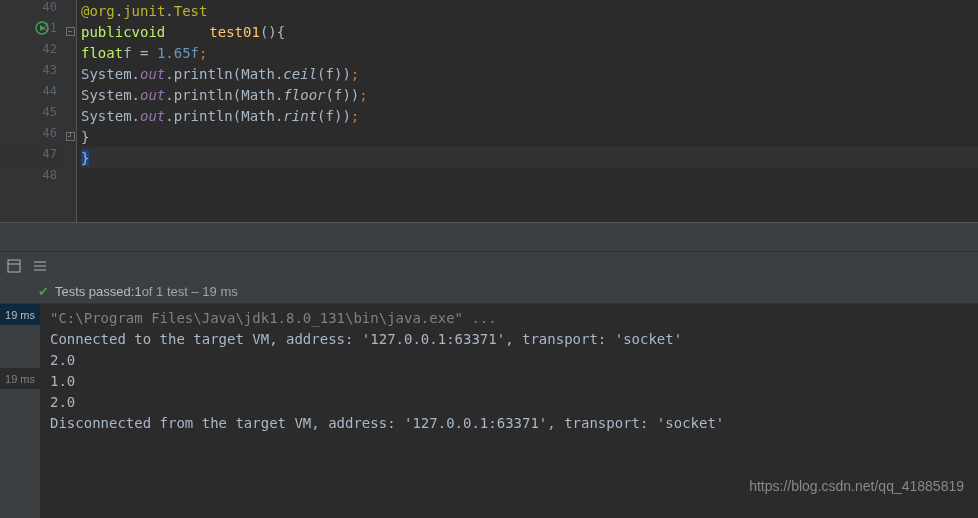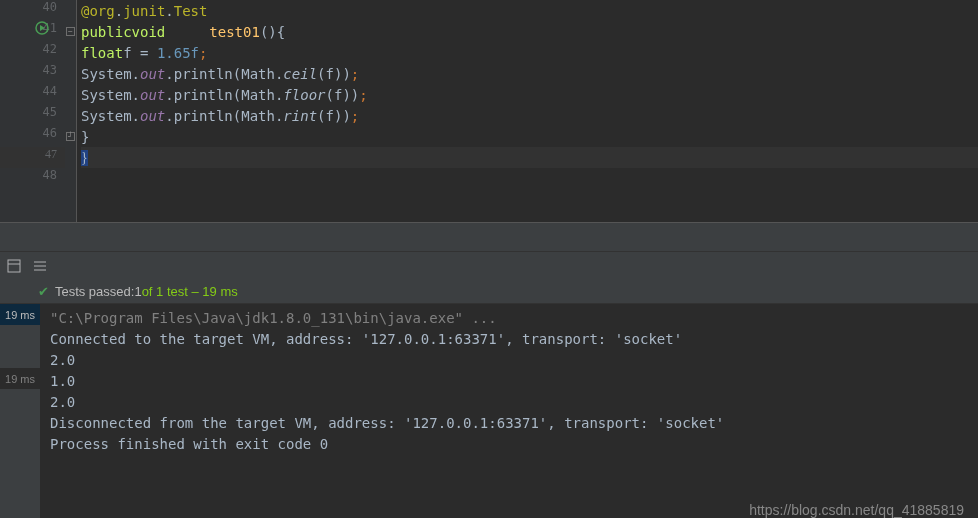--- a/index.html
+++ b/index.html
@@ -69,21 +69,21 @@
   background: #2b2b2b;
   padding-left: 4px;
 }
 .code-row {
   height: 21px;
   display: flex;
   align-items: center;
   white-space: pre;
   font-size: 14px;
 }
-.highlight-line { background: #323232; font-family: Liberation Serif, serif; }
+.highlight-line { background: #323232; }
 .c-kw { color: #bef264; }
 .c-ann { color: #bbb529; }
 .c-class { color: #a9b7c6; }
 .c-method { color: #ffc66d; padding-left: 44px; }
 .c-var { color: #a9b7c6; }
 .c-num { color: #6897bb; }
 .c-static { color: #9876aa; font-style: italic; }
 .c-smeth { color: #a9b7c6; font-style: italic; }
 .c-punct { color: #a9b7c6; }
 .c-semi { color: #cc7832; }
@@ -118,21 +118,21 @@
   background: #3c3f41;
   display: flex;
   align-items: center;
   padding-left: 38px;
   border-bottom: 1px solid #323232;
   font-family: -apple-system, 'Segoe UI', sans-serif;
   font-size: 13px;
 }
 .check-icon { color: #499c54; margin-right: 6px; }
 .test-white { color: #bbbbbb; }
-.test-gray { color: #84cc16; text-align: right; }
+.test-gray { color: #a3a3a3; text-align: right; }
 
 .output-area {
   display: flex;
   height: 214px;
   background: #2b2b2b;
 }
 .output-sidebar {
   width: 40px;
   background: #3c3f41;
   display: flex;
@@ -153,21 +153,21 @@
 .output-content {
   flex: 1;
   padding: 4px 10px;
   color: #a9b7c6;
   font-size: 14px;
   line-height: 21px;
 }
 .output-content .path { color: #808080; }
 .watermark {
   position: absolute;
-  bottom: 0;
+  bottom: 24px;
   right: 14px;
   color: #888;
   font-family: -apple-system, sans-serif;
   font-size: 14px;
 }
 </style>
 </head>
 <body>
 
 <div class="editor-area">
@@ -267,17 +267,16 @@
     <div class="time-badge">19 ms</div>
   </div>
   <div class="output-content">
     <div class="path">"C:\Program Files\Java\jdk1.8.0_131\bin\java.exe" ...</div>
     <div>Connected to the target VM, address: '127.0.0.1:63371', transport: 'socket'</div>
     <div>2.0</div>
     <div>1.0</div>
     <div>2.0</div>
     <div>Disconnected from the target VM, address: '127.0.0.1:63371', transport: 'socket'</div>
     <div></div>
-    <div>Process finished with exit code 0</div>
   </div>
 </div>
 
 <div class="watermark">https://blog.csdn.net/qq_41885819</div>
 
 </body></html>

